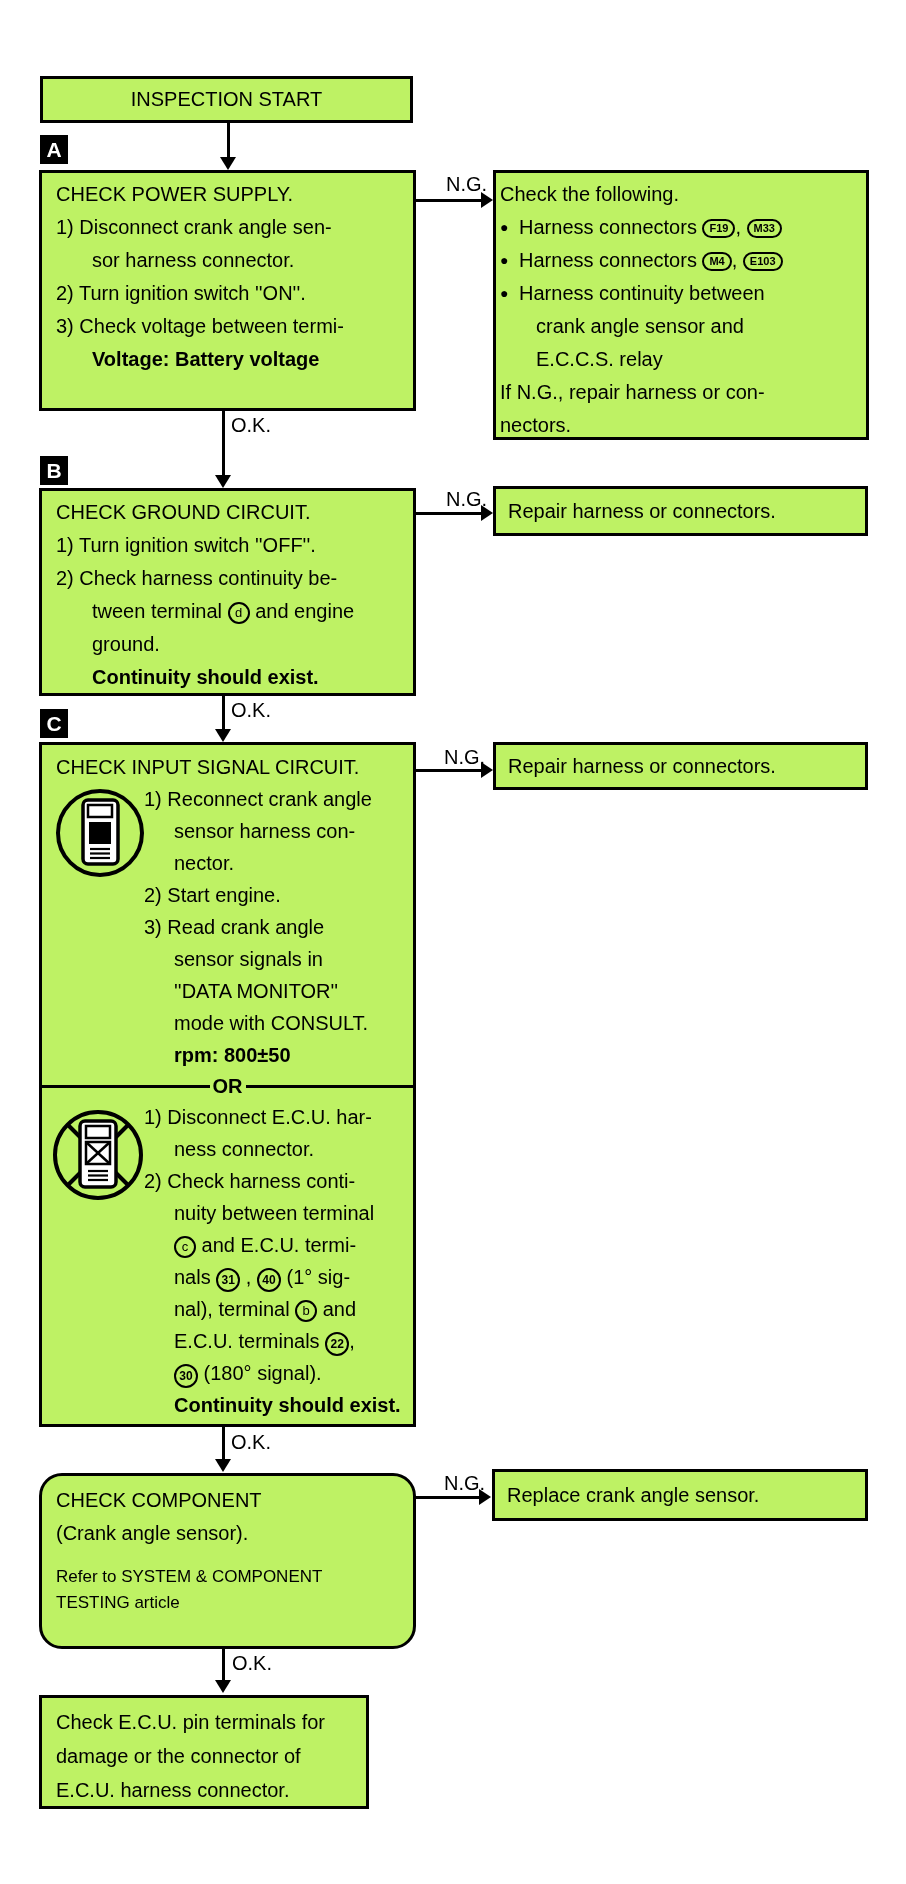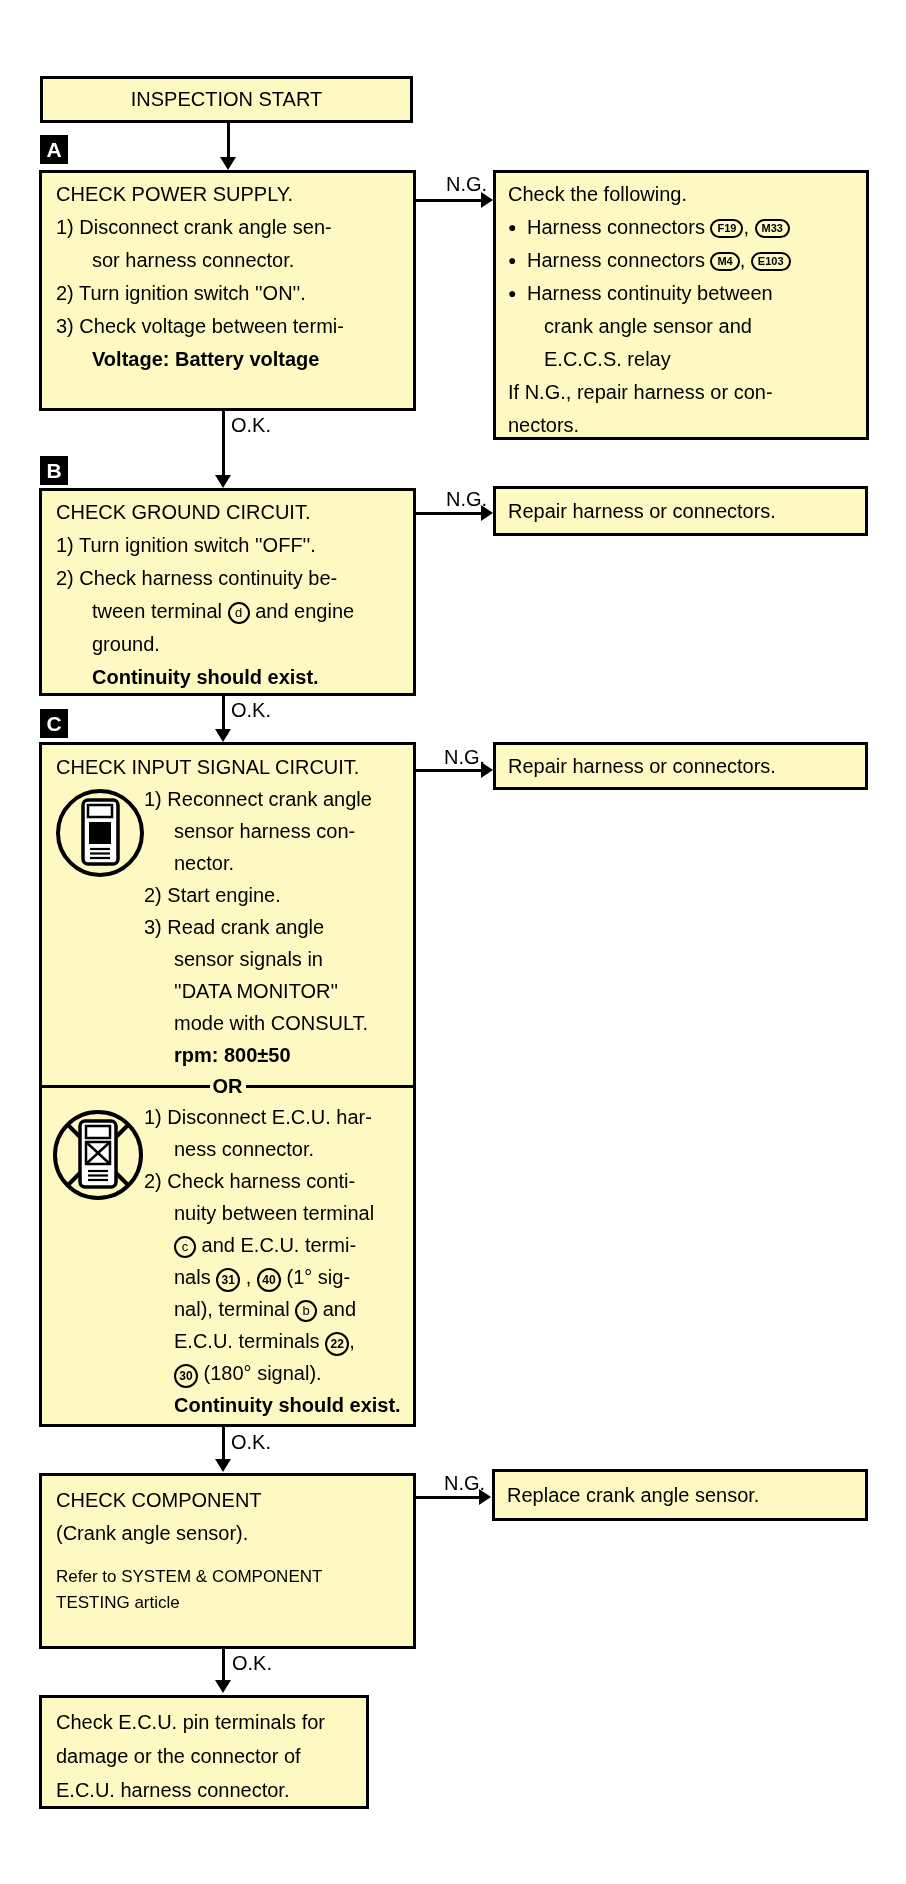--- a/index.html
+++ b/index.html
@@ -1,18 +1,18 @@
 <!DOCTYPE html>
 <html><head>
 <meta charset="utf-8">
 <style>
   html,body{margin:0;padding:0;background:#fff;}
   .page{position:relative;width:906px;height:1884px;background:#fff;color:#000;
         font-family:"Liberation Sans",sans-serif;overflow:hidden;}
-  .fbox{position:absolute;border:3px solid #000;background:#fef9c3;box-sizing:border-box;
+  .fbox{position:absolute;border:3px solid #000;background:#bef264;box-sizing:border-box;
         font-size:20px;}
   .start{left:40px;top:76px;width:373px;height:47px;display:flex;align-items:center;justify-content:center;}
   .marker{position:absolute;width:28px;height:29px;background:#000;color:#fff;font-weight:700;
           font-size:21px;text-align:center;line-height:29px;}
   .vline{position:absolute;width:3px;background:#000;}
   .hline{position:absolute;height:3px;background:#000;}
   .ah-down{position:absolute;width:0;height:0;border-left:8px solid transparent;
            border-right:8px solid transparent;border-top:13px solid #000;}
   .ah-right{position:absolute;width:0;height:0;border-top:8px solid transparent;
             border-bottom:8px solid transparent;border-left:12px solid #000;}
@@ -24,39 +24,39 @@
   .gap{height:14px;}
   .circ{display:inline-block;width:22px;height:22px;border:2px solid #000;border-radius:50%;
         font-size:13px;line-height:18px;text-align:center;vertical-align:1px;box-sizing:border-box;}
   .num{display:inline-block;width:24px;height:24px;border:2px solid #000;border-radius:50%;
        font-size:12px;font-weight:700;line-height:20px;text-align:center;vertical-align:0;box-sizing:border-box;}
   .pill{display:inline-block;border:2px solid #000;border-radius:10px;padding:0 5px;height:19px;
         font-size:11px;font-weight:600;line-height:15px;box-sizing:border-box;vertical-align:2px;}
   .bullet{font-size:14px;vertical-align:2px;margin-right:5px;}
   .bx-a{left:39px;top:170px;width:377px;height:241px;padding:5px 8px 0 14px;}
   .bx-a .ln{line-height:33px;}
-  .bx-ng1{left:493px;top:170px;width:376px;height:270px;padding:5px 6px 0 12px;}
+  .bx-ng1{left:493px;top:170px;width:376px;height:270px;padding:5px 6px 0 4px;}
   .bx-ng1 .ln{line-height:33px;}
   .bx-b{left:39px;top:488px;width:377px;height:208px;padding:5px 8px 0 14px;}
   .bx-b .ln{line-height:33px;}
   .oneline{display:flex;align-items:center;padding-left:12px;}
   .bx-ng2{left:493px;top:486px;width:375px;height:50px;}
   .bx-ng3{left:493px;top:742px;width:375px;height:48px;}
   .bx-ng4{left:492px;top:1469px;width:376px;height:52px;}
   .bx-c{left:39px;top:742px;width:377px;height:685px;}
   .c-title{padding:6px 0 0 14px;line-height:32px;font-size:20px;}
   .c-block{position:relative;}
   .c-icon{position:absolute;left:12px;top:4px;}
   .c-lines{margin-left:102px;}
   .bx-c .ln{line-height:32px;}
   .bx-c .i1{padding-left:30px;}
   .orrow{display:flex;align-items:center;height:30px;}
   .orbar{flex:1;height:3px;background:#000;}
   .orlabel{padding:0 3px;font-size:20px;font-weight:bold;}
-  .bx-comp{left:39px;top:1473px;width:377px;height:176px;padding:8px 8px 0 14px;}
+  .bx-comp{left:39px;top:1473px;width:377px;height:176px;padding:8px 8px 0 14px;border-radius:23px;}
   .bx-comp .ln{line-height:33px;}
   .bx-final{left:39px;top:1695px;width:330px;height:114px;padding:7px 8px 0 14px;}
   .bx-final .ln{line-height:34px;}
 </style>
 </head>
 <body>
 
 <div class="page">
 
   <div class="fbox start">

